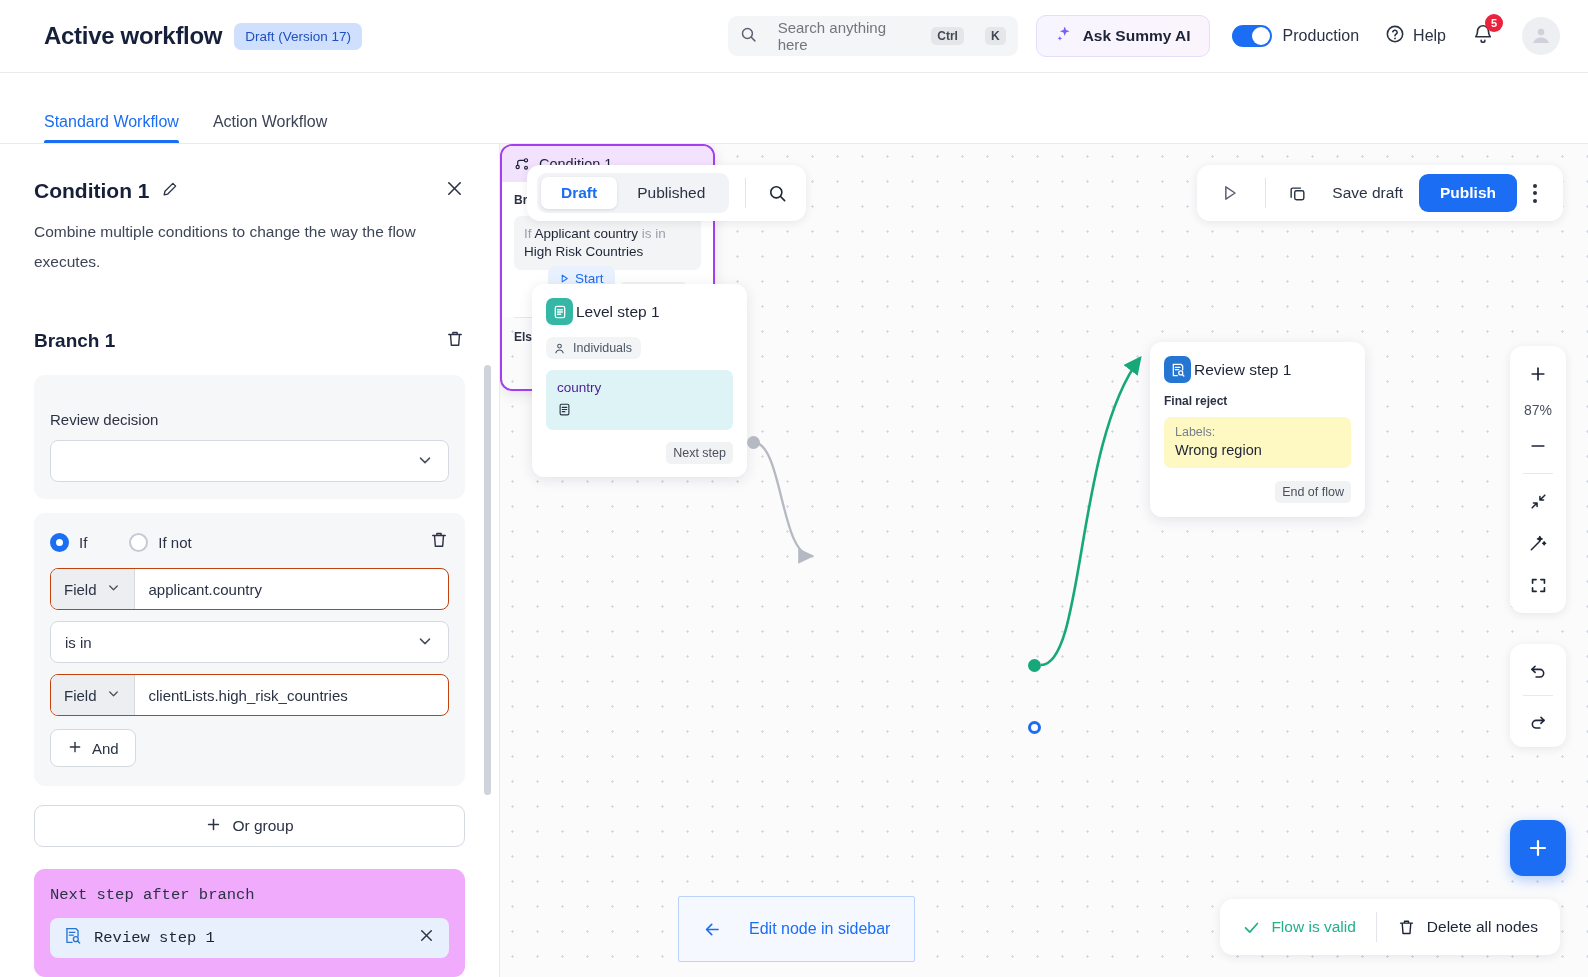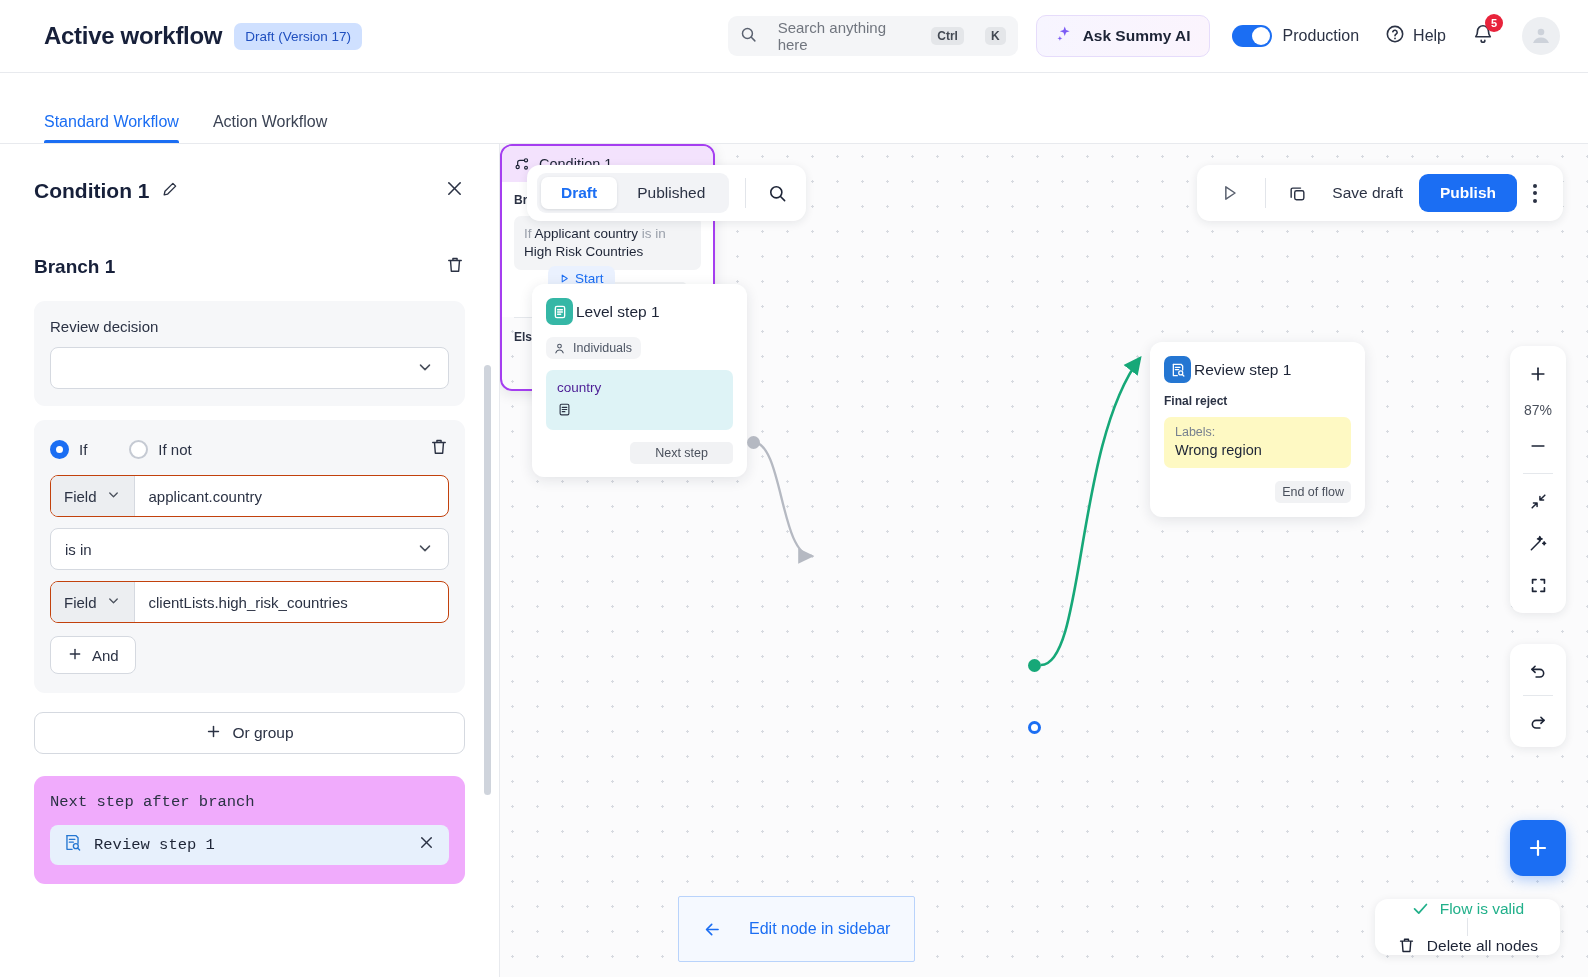--- a/index.html
+++ b/index.html
@@ -101,21 +101,21 @@
   }
   .branch-head {
     margin-top: 52px; display: flex; align-items: center;
   }
   .branch-title { font-size: 19px; font-weight: 700; color: #17203a; }
   .branch-del { margin-left: auto; }
 
   .panel {
     margin-top: 22px; background: #f6f7f9; border-radius: 11px; padding: 17px 16px;
   }
-  .panel-label { font-size: 15px; color: #2b3244; font-weight: 500; }
+  .panel-label { font-size: 15px; color: #2b3244; font-weight: 500; margin-top: 19px; }
   .select {
     margin-top: 12px; height: 42px; background: #fff; border: 1px solid #d5d9e0;
     border-radius: 8px; display:flex; align-items:center; padding: 0 14px;
     font-size: 15px; color: #2b3244;
   }
   .select .chev { margin-left: auto; }
 
   .cond-panel { margin-top: 14px; background: #f6f7f9; border-radius: 11px; padding: 17px 16px 19px 16px; }
   .radio-row { display: flex; align-items: center; gap: 10px; }
   .radio {
@@ -218,21 +218,21 @@
     margin: 12px 14px 0 14px; display:inline-flex; align-items:center; gap:7px;
     background:#f3f4f6; border-radius:7px; padding: 4px 9px 4px 7px;
     font-size: 12.5px; color:#4d5564;
   }
   .field-block {
     margin: 11px 14px 0 14px; background:#def3f6; border-radius: 7px;
     padding: 10px 11px 9px 11px;
   }
   .field-block .fb-txt { font-size: 13.5px; color: #4c1d95; }
   .nextstep-row { display:flex; justify-content:flex-end; padding: 12px 14px 13px 14px; }
-  .ns-tag { background:#f1f2f4; color:#4a505c; font-size: 12.5px; padding: 4px 25px; border-radius:5px; }
+  .ns-tag { background:#f1f2f4; color:#4a505c; font-size: 12.5px; padding: 4px 7px; border-radius:5px; }
   .ns-tag.muted { color:#868c98; }
 
   .node-cond {
     left: 320px; top: 395px; width: 215px;
     border: 2px solid #a53ef0; border-radius: 12px; overflow: hidden;
     box-shadow: 0 3px 14px rgba(24,33,54,.11);
   }
   .cond-header {
     background: #f3e2fd; display:flex; align-items:center; gap:9px;
     padding: 10px 12px; font-size: 14.5px; color:#1d2436; font-weight:500;
@@ -281,21 +281,21 @@
     box-shadow: 0 4px 14px rgba(27,110,243,.34);
   }
 
   .edit-sidebar-btn {
     position:absolute; left: 178px; top: 752px; height: 66px;
     background:#f5f9ff; border: 1px solid #b9d3fb; border-radius: 2px;
     display:flex; align-items:center; gap: 27px; padding: 0 24px;
     color:#1b6ef3; font-size: 16px;
   }
   .bottom-right-bar {
-    right: 28px; bottom: 22px; height: 56px; display:flex; align-items:center; padding: 0 22px; flex-direction: column;
+    right: 28px; bottom: 22px; height: 56px; display:flex; align-items:center; padding: 0 22px;
   }
   .valid { display:flex; align-items:center; gap:10px; color:#21b08a; font-size: 15.5px; }
   .brb-div { width:1px; height:30px; background:#e2e5ea; margin: 0 20px; }
   .delete-all { display:flex; align-items:center; gap:11px; color:#1d2436; font-size: 15.5px; font-weight:500; }
 </style>
 </head>
 <body>
 
 <div class="app">
 
@@ -377,20 +377,21 @@
         </svg>
       </span>
       <span class="sb-close">
         <svg width="21" height="21" viewBox="0 0 24 24" fill="none" stroke="#2b3244" stroke-width="1.8" stroke-linecap="round">
           <line x1="5.5" y1="5.5" x2="18.5" y2="18.5"></line>
             <line x1="18.5" y1="5.5" x2="5.5" y2="18.5"></line>
         </svg>
       </span>
     </div>
 
+    <div class="sb-desc">Combine multiple conditions to change the way the flow executes.</div>
 
     <div class="branch-head">
       <div class="branch-title">Branch 1</div>
       <span class="branch-del">
         <svg width="20" height="20" viewBox="0 0 24 24" fill="none" stroke="#2b3244" stroke-width="1.7" stroke-linecap="round" stroke-linejoin="round">
           <path d="M4.5 6.5h15M9.5 6.5V4.2h5v2.3M6.6 6.5l1 13h8.8l1-13"></path>
         </svg>
       </span>
     </div>
 

